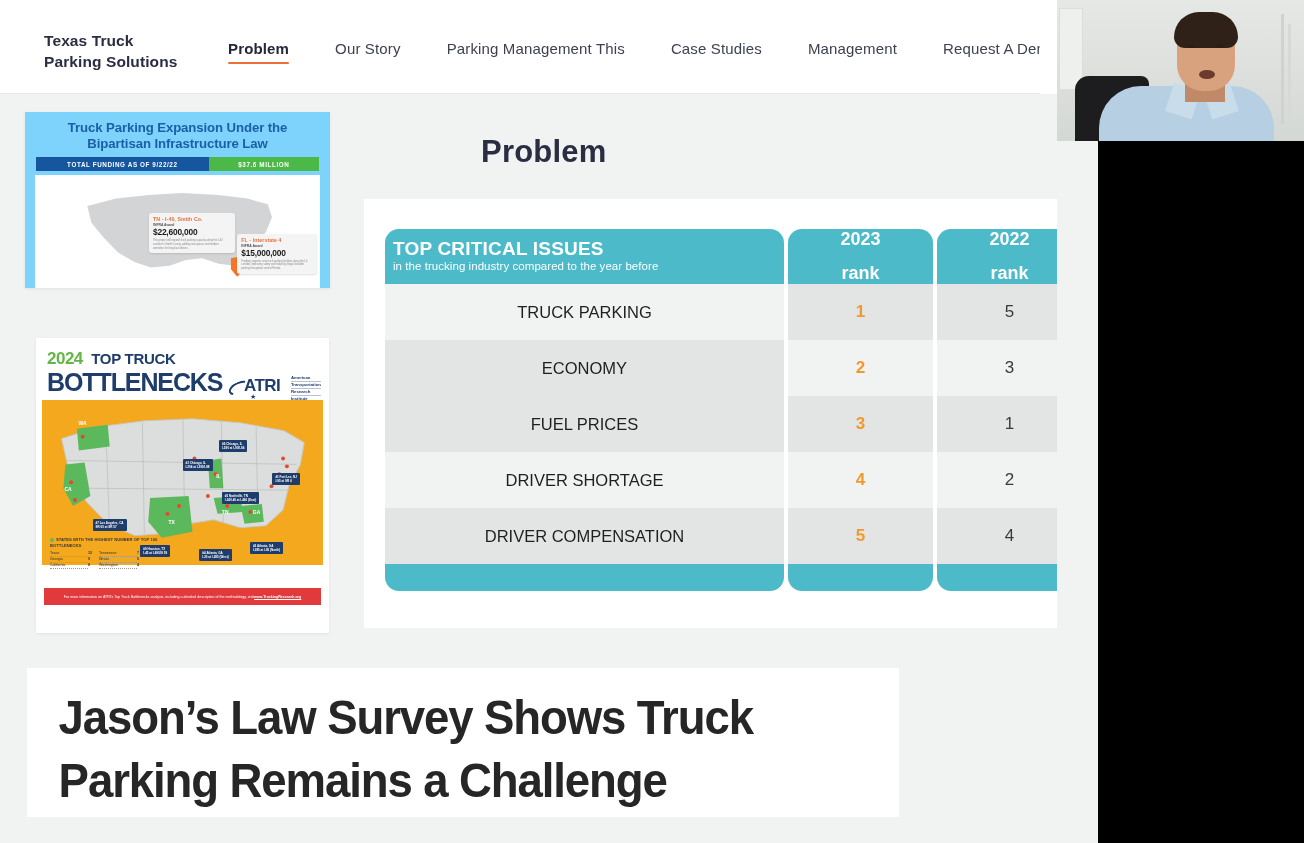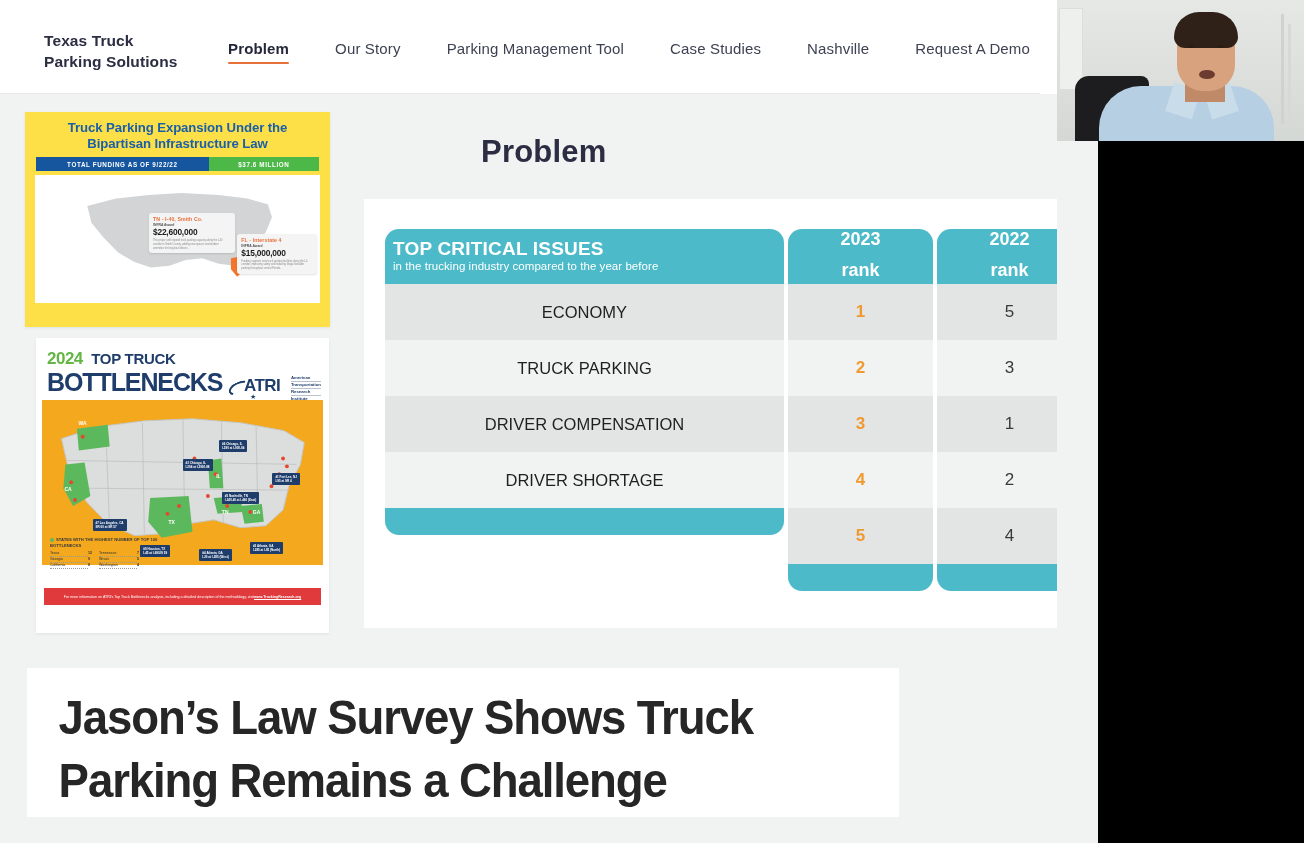--- a/index.html
+++ b/index.html
@@ -41,22 +41,22 @@
   .slide { position: absolute; left: 0; top: 94px; width: 1304px; height: 749px; background: #f1f2f2; }
 
   .slide-title {
     position: absolute; left: 481px; top: 40px;
     font-size: 31px; font-weight: 700; color: #2b2d42; letter-spacing: .2px;
   }
 
   
   .card { background: #ffffff; box-shadow: 0 1px 3px rgba(0,0,0,.07); }
   .infographic-1 {
-    position: absolute; left: 25px; top: 18px; width: 305px; height: 215px;
-    background: #fde047; overflow: hidden;
+    position: absolute; left: 25px; top: 18px; width: 305px; height: 176px;
+    background: #7dd3fc; overflow: hidden;
   }
   .ig1-title {
     margin: 8px 10px 0; text-align: center;
     font-size: 13.2px; font-weight: 700; line-height: 15.5px;
     color: #1a5fa8; letter-spacing: -.1px;
   }
   .ig1-bar { margin: 6px 11px 0; height: 14px; display: flex; }
   .ig1-bar .b-left {
     flex: 0 0 61%; background: #15569f; color: #ffffff;
     font-size: 6.3px; font-weight: 700; letter-spacing: .6px;
@@ -147,21 +147,21 @@
 
   .th {
     background: #4cbac8; color: #ffffff;
     border-radius: 14px 14px 0 0;
   }
   .th-issues { height: 55px; padding: 9px 0 0 8px; }
   .th-issues .t1 { font-size: 19px; font-weight: 800; letter-spacing: .2px; line-height: 21px; }
   .th-issues .t2 { font-size: 11.5px; font-weight: 400; margin-top: 1px; letter-spacing: .05px; }
   .th-rank {
     height: 55px; display: flex; flex-direction: column;
-    align-items: center; justify-content: flex-start; line-height: 21px; gap: 10px;
+    align-items: center; justify-content: space-between; line-height: 21px;
   }
   .th-rank .y { font-size: 18px; font-weight: 800; }
   .th-rank .r { font-size: 18px; font-weight: 800; }
 
   .td {
     height: 56px; display: flex; align-items: center; justify-content: center;
     font-size: 16.5px; color: #1f1f1f;
   }
   .td.odd  { background: #e3e5e5; }
   .td.even { background: #f1f2f2; }
@@ -234,23 +234,23 @@
 <div id="page">
 
   <div class="site-header">
     <div class="brand">
       <span>Texas Truck</span>
       <span class="l2">Parking Solutions</span>
     </div>
     <nav class="nav">
       <div class="nav-item active">Problem</div>
       <div class="nav-item">Our Story</div>
-      <div class="nav-item">Parking Management Tool</div>
+      <div class="nav-item">Parking Management This</div>
       <div class="nav-item">Case Studies</div>
-      <div class="nav-item">Nashville</div>
+      <div class="nav-item">Management</div>
       <div class="nav-item">Request A Demo</div>
     </nav>
     <div class="header-rule"></div>
   </div>
 
   <div class="slide">
 
     <div class="slide-title">Problem</div>
 
     <div class="infographic-1 card">
@@ -420,24 +420,25 @@
     </div>
 
     <div class="table-card">
       <div class="rank-table">
 
         <div class="col-issues">
           <div class="th th-issues">
             <div class="t1">TOP CRITICAL ISSUES</div>
             <div class="t2">in the trucking industry compared to the year before</div>
           </div>
+          <div class="td even">TRUCK PARKING</div>
           <div class="td odd">ECONOMY</div>
-          <div class="td even">TRUCK PARKING</div>
+          <div class="td odd">FUEL PRICES</div>
+          <div class="td even">DRIVER SHORTAGE</div>
           <div class="td odd">DRIVER COMPENSATION</div>
-          <div class="td even">DRIVER SHORTAGE</div>
           <div class="tf"></div>
         </div>
 
         <div class="col-rank">
           <div class="th th-rank">
             <div class="y">2023</div>
             <div class="r">rank</div>
           </div>
           <div class="td odd rank-2023">1</div>
           <div class="td even rank-2023">2</div>

